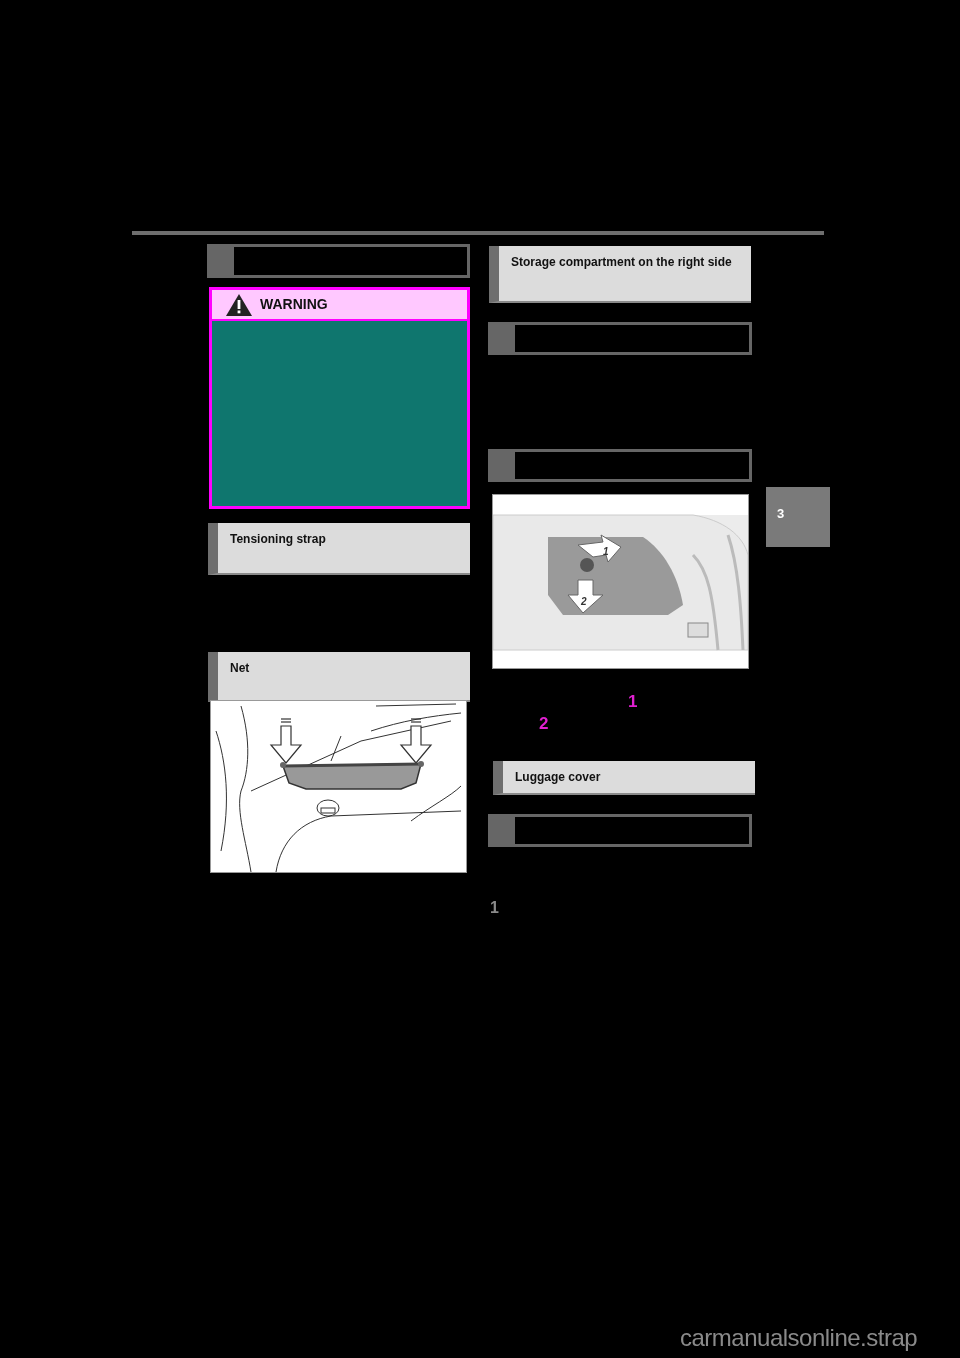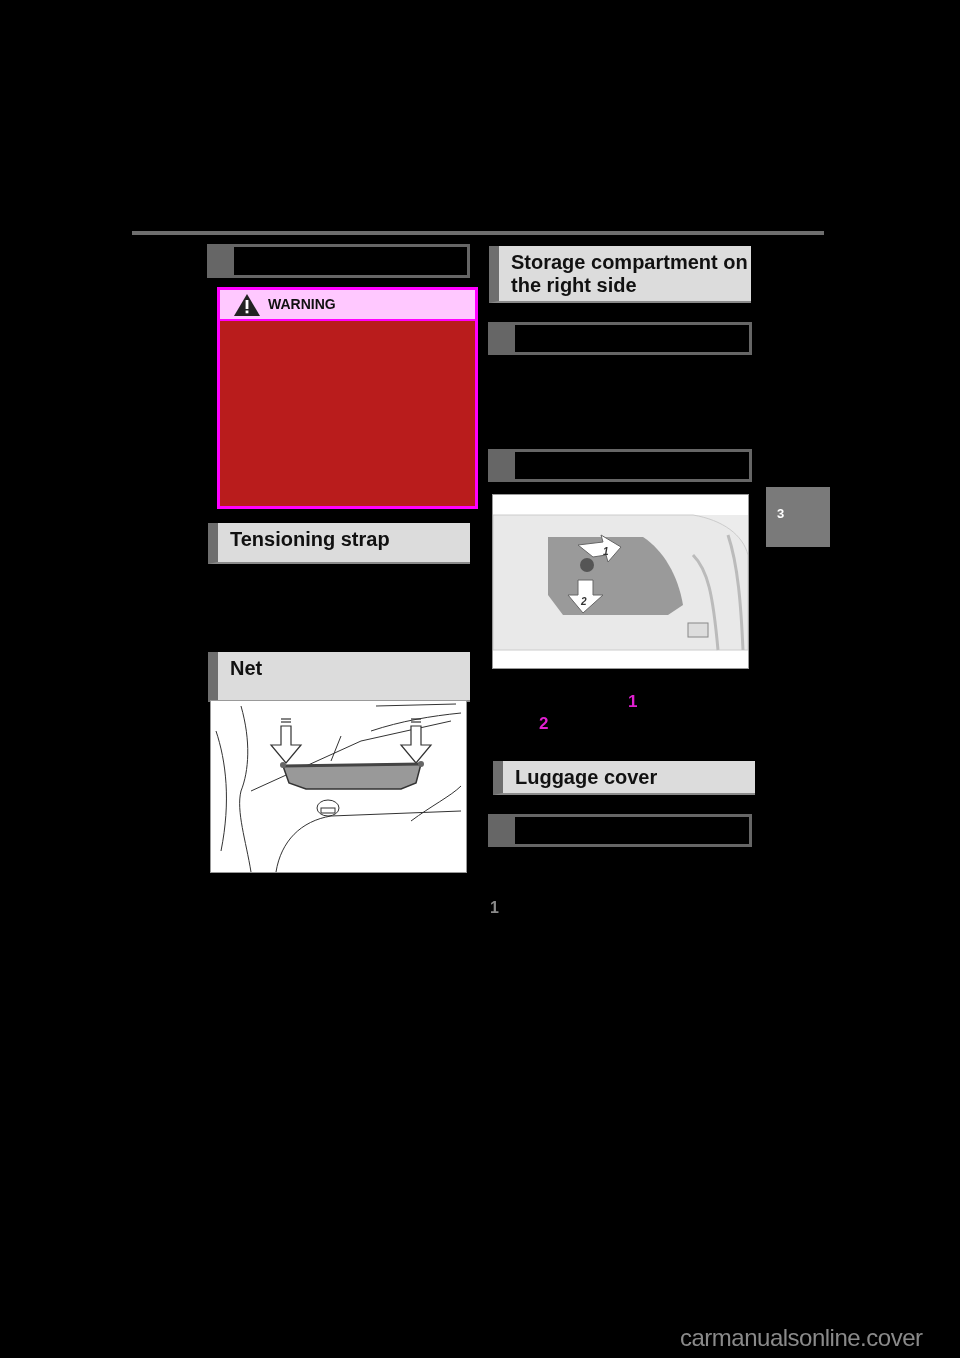--- a/index.html
+++ b/index.html
@@ -9,22 +9,22 @@
   }
   .abs { position:absolute; }
   .top-rule { left:132px; top:231px; width:692px; height:4px; background:#6e6e6e; }
   .side-tab { left:766px; top:487px; width:64px; height:60px; background:#7a7a7a; }
   .side-tab span { position:absolute; left:11px; top:19px; color:#fff; font-weight:bold; font-size:13px; }
   
   .obox { border:3px solid #666; box-sizing:border-box; background:#000; }
   .obox .lead { position:absolute; left:0; top:0; bottom:0; width:24px; background:#666; }
   
   .hbox { background:#dcdcdc; box-sizing:border-box; border-left:10px solid #6e6e6e; border-bottom:2px solid #8a8a8a; }
-  .hbox span { position:absolute; left:12px; color:#111; font-weight:bold; font-size:20px; line-height:23px; }
-  .warn { left:217px; top:287px; width:261px; height:222px; border:3px solid #ff00ff; box-sizing:border-box; background:#b91c1c; }
+  .hbox span { position:absolute; left:12px; color:#111; font-weight:bold; font-size:12px; line-height:23px; }
+  .warn { left:209px; top:287px; width:261px; height:222px; border:3px solid #ff00ff; box-sizing:border-box; background:#0f766e; }
   .warn-head { position:absolute; left:0; top:0; right:0; height:29px; background:#ffc8ff; border-bottom:2px solid #ff00ff; }
   .warn-head .tri { position:absolute; left:14px; top:4px; width:26px; height:22px; }
   .warn-head .lbl { position:absolute; left:48px; top:6px; font-size:14px; font-weight:bold; color:#111; }
   .fig { background:#fff; border:1px solid #999; box-sizing:border-box; }
   .pink { color:#e020d0; font-weight:bold; font-size:17px; }
   .page-num { color:#8a8a8a; font-weight:bold; font-size:16px; }
   .watermark { color:#8a8a8a; font-size:24px; letter-spacing:-0.5px; }
 </style>
 </head>
 <body>
@@ -42,21 +42,21 @@
   <div class="warn-head">
     <svg class="tri" viewBox="0 0 26 22">
       <polygon points="13,0 26,22 0,22" fill="#222"></polygon>
       <rect x="11.6" y="6" width="2.8" height="9" fill="#fff"></rect>
       <rect x="11.6" y="16.5" width="2.8" height="2.8" fill="#fff"></rect>
     </svg>
     <span class="lbl">WARNING</span>
   </div>
 </div>
 
-<div class="abs hbox" style="left:208px;top:523px;width:262px;height:41px;text-align:right;">
+<div class="abs hbox" style="left:208px;top:523px;width:262px;height:52px;text-align:right;">
   <span style="top:5px;">Tensioning strap</span>
 </div>
 
 <div class="abs hbox" style="left:208px;top:652px;width:262px;height:50px;">
   <span style="top:5px;">Net</span>
 </div>
 
 <div class="abs fig" style="left:210px;top:700px;width:257px;height:173px;">
   <svg width="255" height="171" viewBox="0 0 255 171">
     <g fill="none" stroke="#333" stroke-width="1">
@@ -123,13 +123,13 @@
 <div class="abs hbox" style="left:493px;top:761px;width:262px;height:34px;">
   <span style="top:5px;">Luggage cover</span>
 </div>
 
 <div class="abs obox" style="left:488px;top:814px;width:264px;height:33px;">
   <div class="lead"></div>
 </div>
 
 <span class="abs page-num" style="left:490px;top:899px;">1</span>
 
-<span class="abs watermark" style="left:680px;top:1324px;">carmanualsonline.cover</span>
+<span class="abs watermark" style="left:680px;top:1324px;">carmanualsonline.strap</span>
 
 </body></html>

